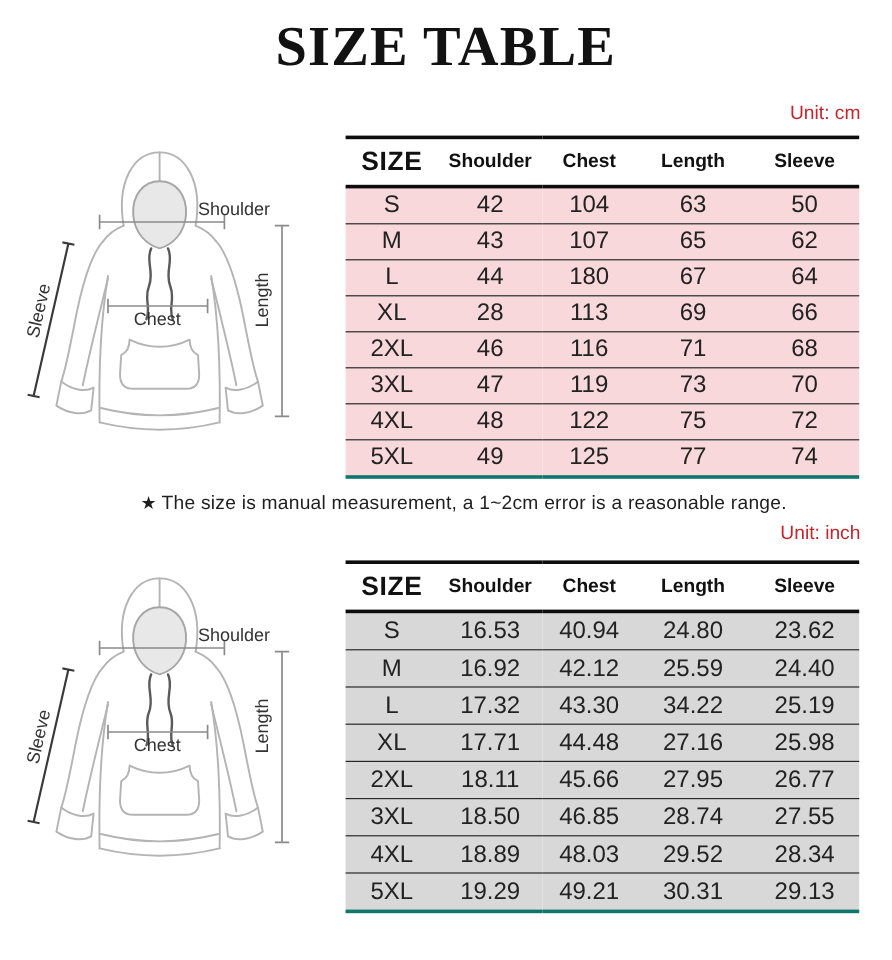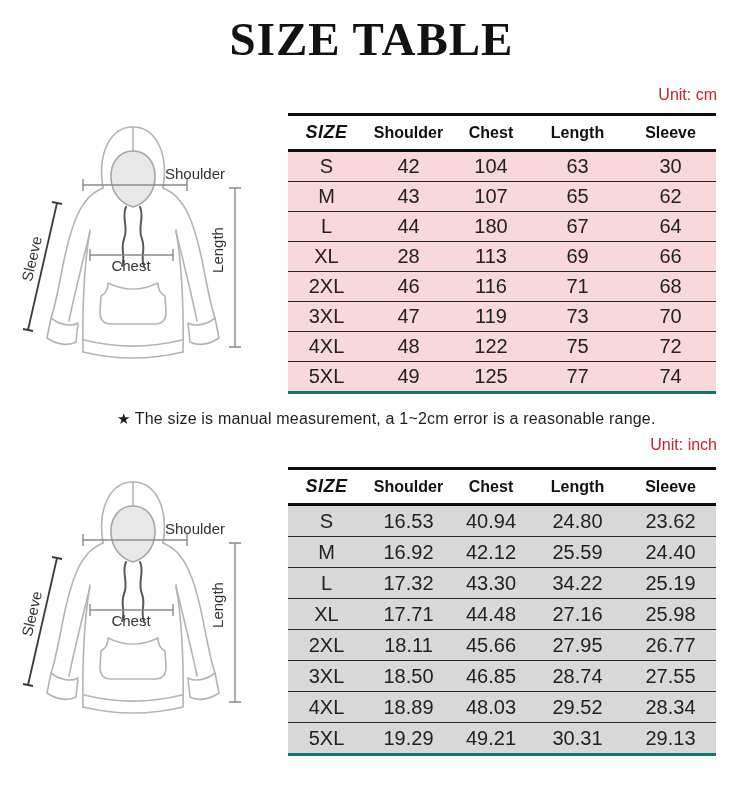--- a/index.html
+++ b/index.html
@@ -36,21 +36,21 @@
   .table-inch { top: 467px; }
 
   table.size-table thead tr {
     border-top: 3px solid #0d0d0d;
     border-bottom: 3px solid #0d0d0d;
   }
   table.size-table th {
     font-size: 16px; font-weight: 700; color: #111;
     text-align: center; padding: 6px 2px; background: #fff;
   }
-  table.size-table th.size-th { font-size: 18px; font-weight: 800; letter-spacing: 0.5px; font-style: italic; }
+  table.size-table th.size-th { font-size: 22px; font-weight: 800; letter-spacing: 0.5px; }
 
   table.size-table td {
     text-align: center; font-size: 20px; color: #222;
     border-bottom: 1.5px solid #262626;
     height: 29px; line-height: 29px; padding: 0 2px;
   }
   .table-cm  tbody td { background: #f8d8da; }
   .table-inch tbody td { background: #d8d8d8; height: 30px; line-height: 30px; }
   table.size-table tbody tr:last-child td { border-bottom: 3px solid #0f766e; }
 
@@ -139,21 +139,21 @@
         <th>Length</th>
         <th>Sleeve</th>
       </tr>
     </thead>
     <tbody>
         <tr>
           <td>S</td>
           <td>42</td>
           <td>104</td>
           <td>63</td>
-          <td>30</td>
+          <td>50</td>
         </tr>
         <tr>
           <td>M</td>
           <td>43</td>
           <td>107</td>
           <td>65</td>
           <td>62</td>
         </tr>
         <tr>
           <td>L</td>

